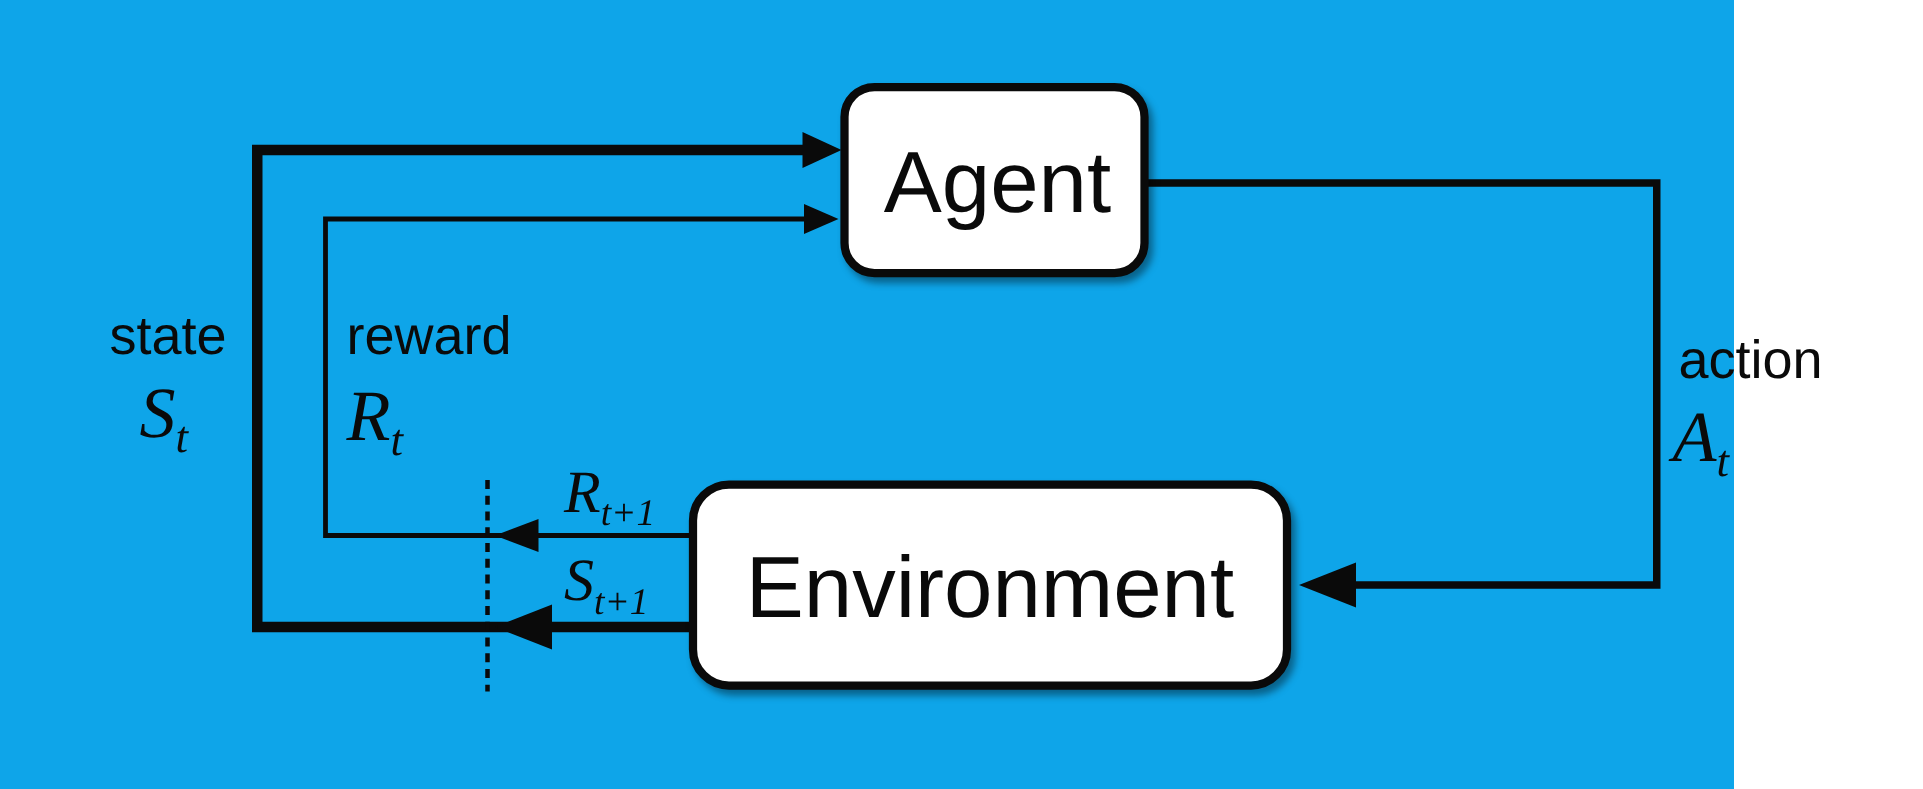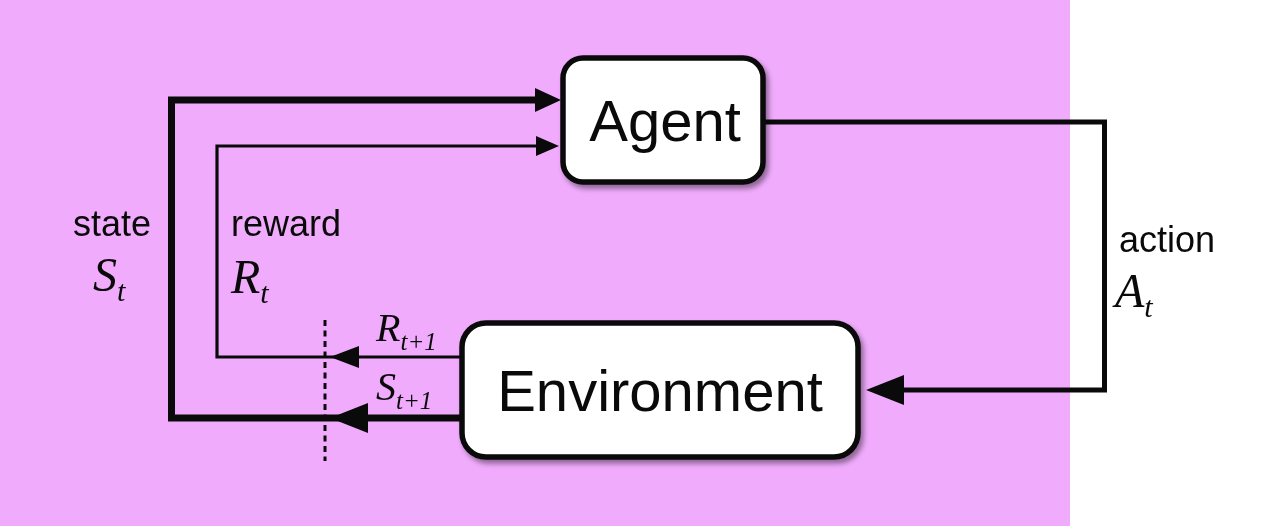--- a/index.html
+++ b/index.html
@@ -6,23 +6,23 @@
     margin: 0;
     padding: 0;
     background: #ffffff;
     width: 1282px;
     height: 526px;
     overflow: hidden;
     font-family: "Liberation Sans", sans-serif;
   }
   .stage {
     position: relative;
-    width: 1070px;
+    width: 1156px;
     height: 526px;
-    background: #f0abfc;
+    background: #0ea5e9;
   }
   svg { display: block; }
   .box {
     fill: #ffffff;
     stroke: #0a0a0a;
     stroke-width: 5.5;
     filter: drop-shadow(3px 4px 2.5px rgba(0,0,0,0.40));
   }
   .wire {
     fill: none;

